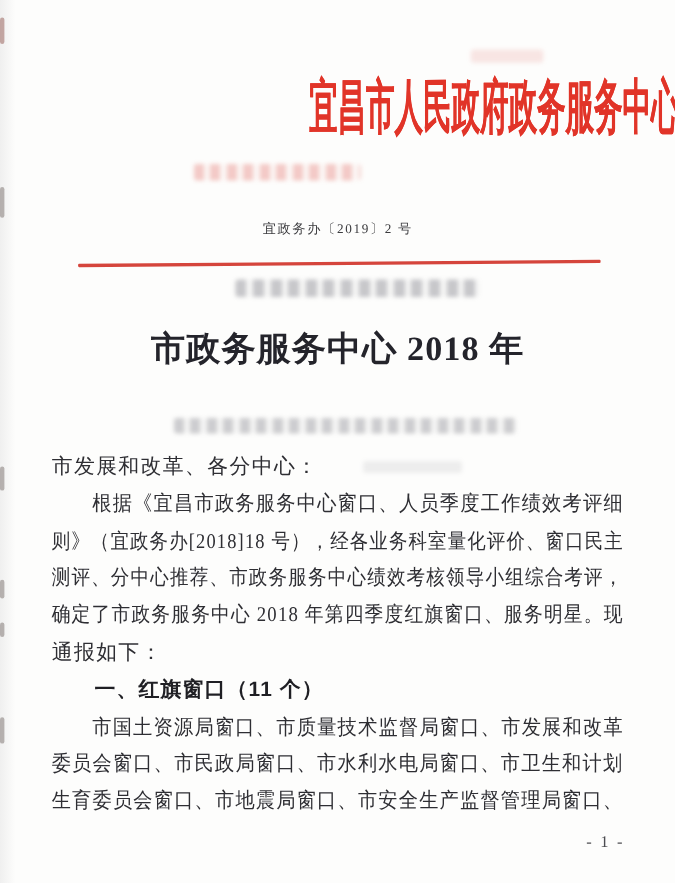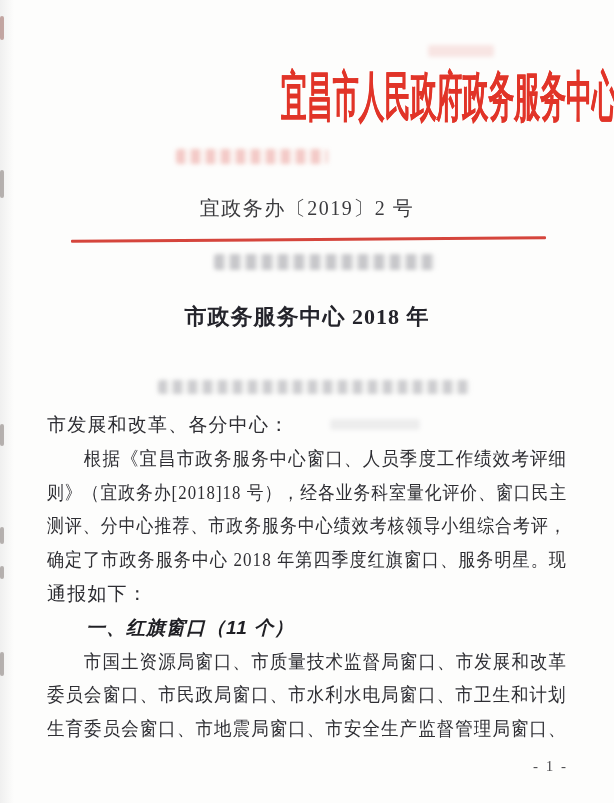--- a/index.html
+++ b/index.html
@@ -42,21 +42,21 @@
     transform-origin: 50% 50%;
     text-shadow: 0.5px 0 0 #e13428;
   }
 
   
   .doc-number {
     position: absolute;
     top: 196px; left: 0;
     width: 614px;
     text-align: center;
-    font-size: 20px;
+    font-size: 12px;
     line-height: 25px;
     letter-spacing: 1.5px;
     color: #3b3b3e;
   }
 
   
   .red-rule {
     position: absolute;
     top: 238px; left: 71px;
     width: 475px; height: 3px;
@@ -64,21 +64,21 @@
     transform: rotate(-0.45deg);
     border-radius: 1px;
   }
 
   
   .doc-title {
     position: absolute;
     top: 296px; left: 0;
     width: 614px;
     text-align: center;
-    font-size: 22px;
+    font-size: 31px;
     line-height: 41px;
     font-weight: bold;
     letter-spacing: 1px;
     color: #24242b;
   }
 
   
   .body-block {
     position: absolute;
     top: 408px; left: 47px;
@@ -93,21 +93,20 @@
     white-space: nowrap;
   }
   .fit-line { transform-origin: 0 50%; }
   .indent { text-indent: 40px; }
   .heading-line {
     font-family: "Liberation Sans", sans-serif;
     font-weight: bold;
     letter-spacing: 1px;
     color: #1f1f24;
     margin-left: 39px;
-    font-style: italic;
   }
 
   
   .page-number {
     position: absolute;
     top: 758px;
     right: 46px;
     font-size: 15px;
     letter-spacing: 2px;
     color: #4c4c50;

